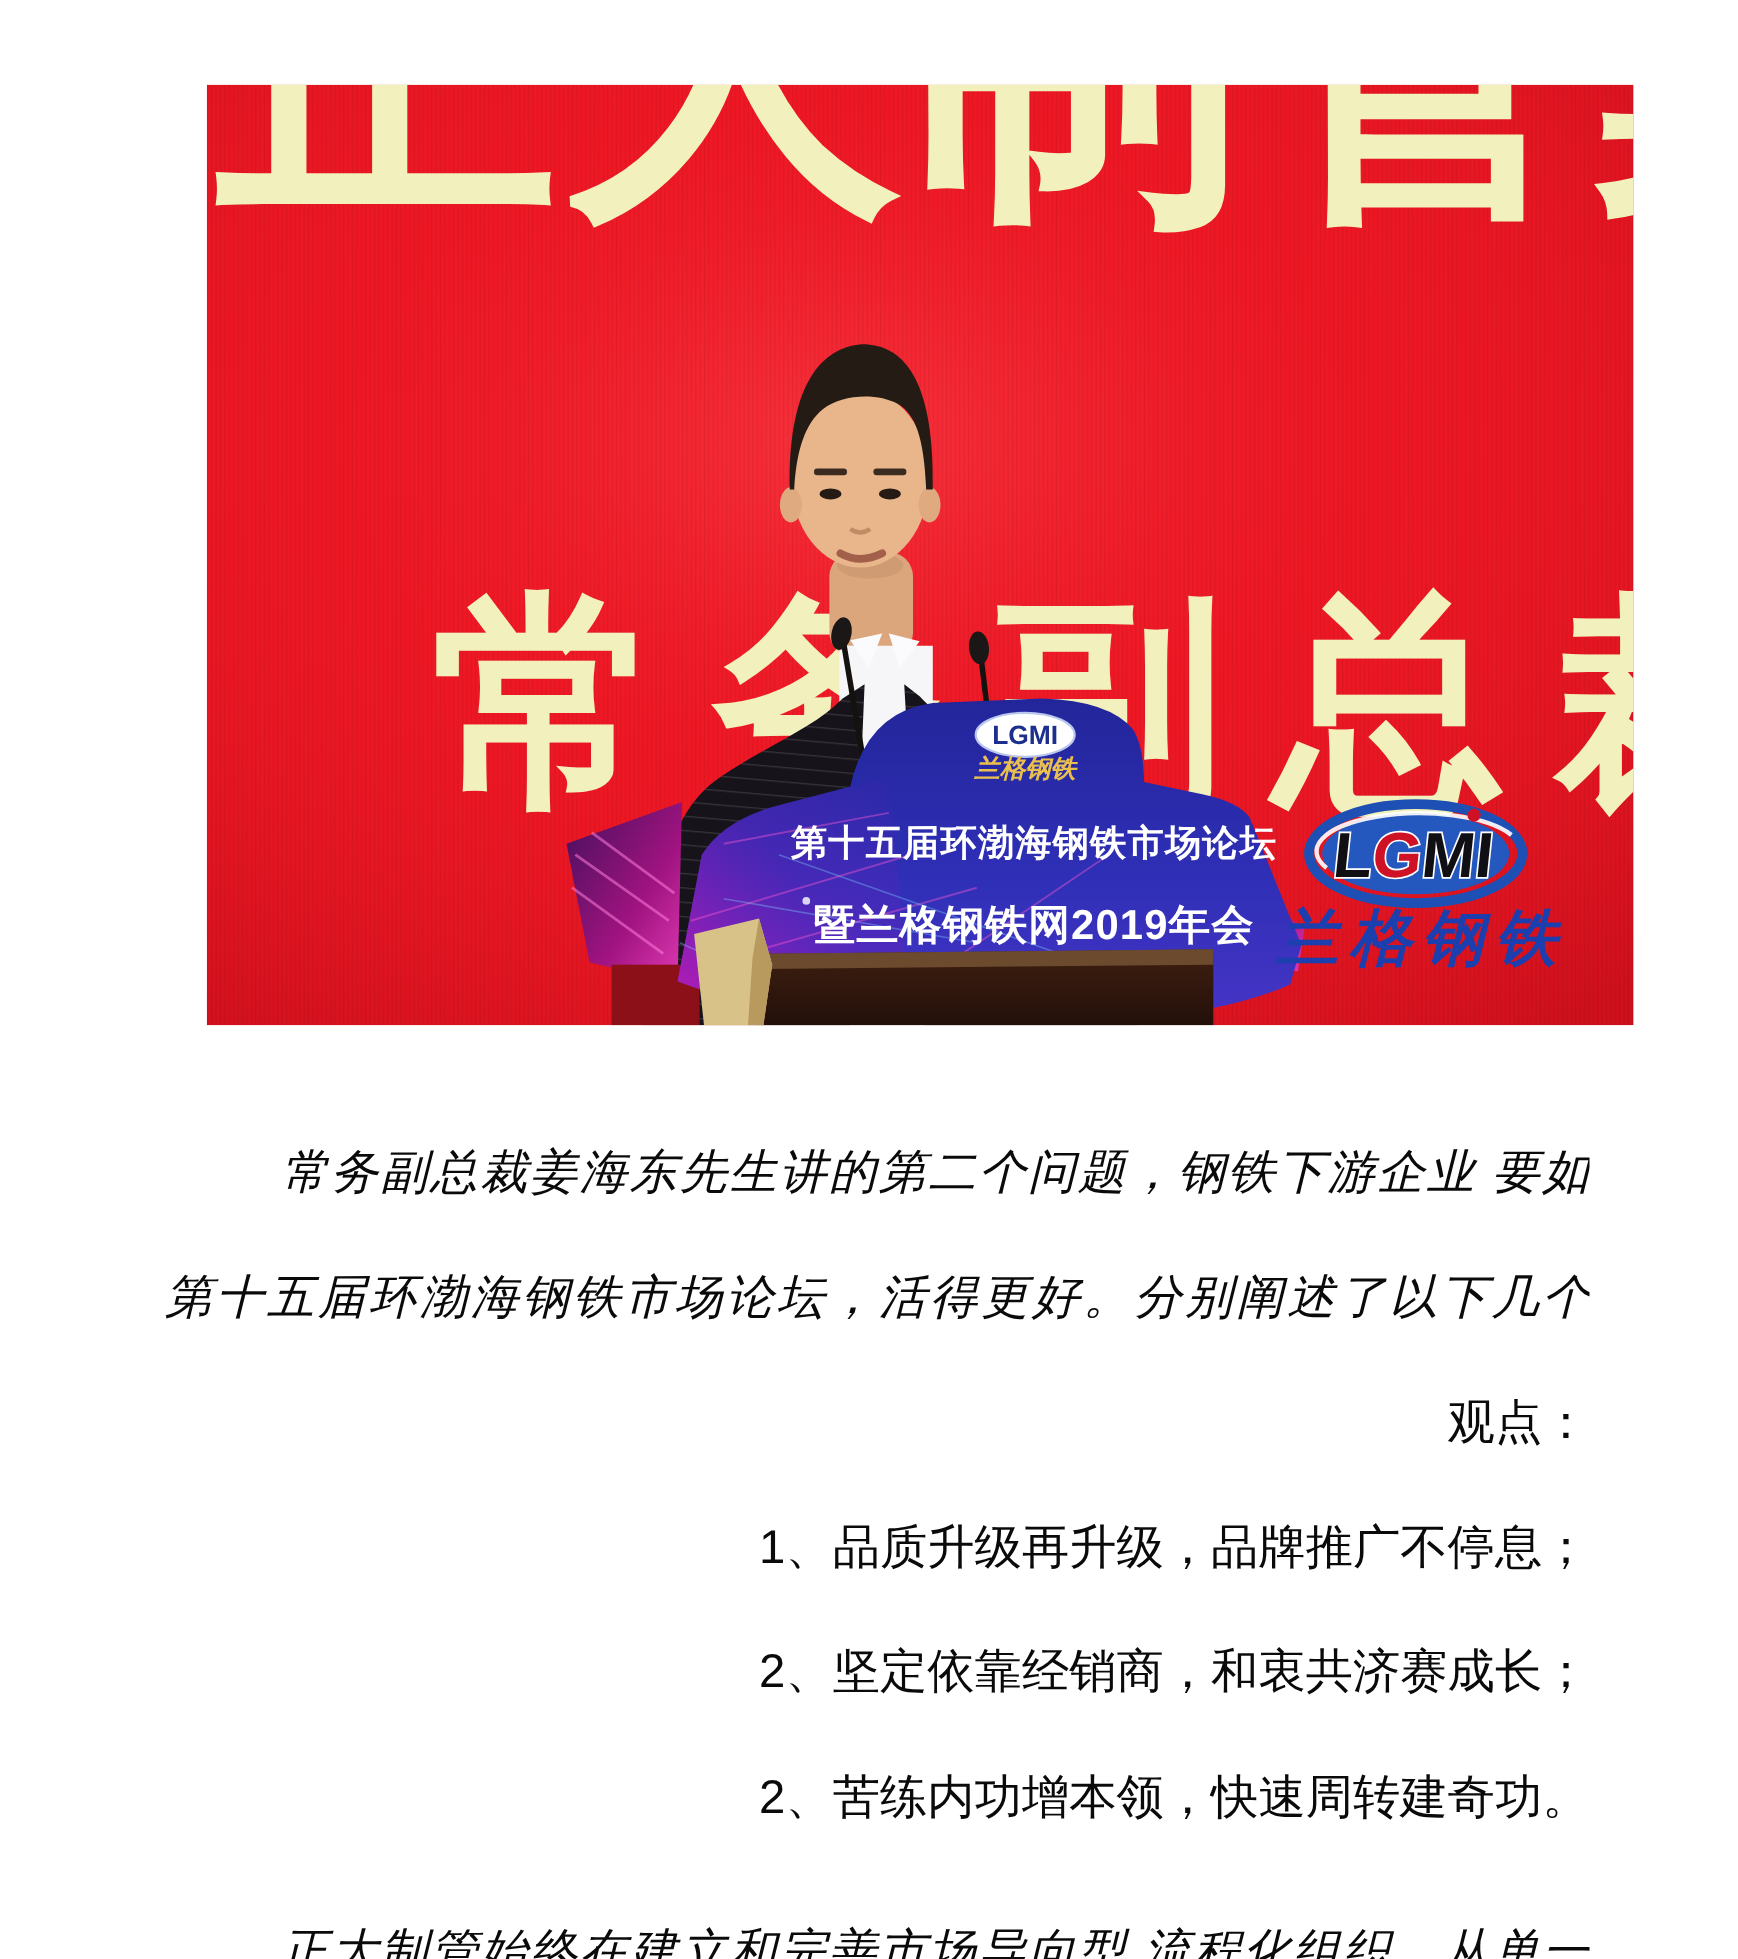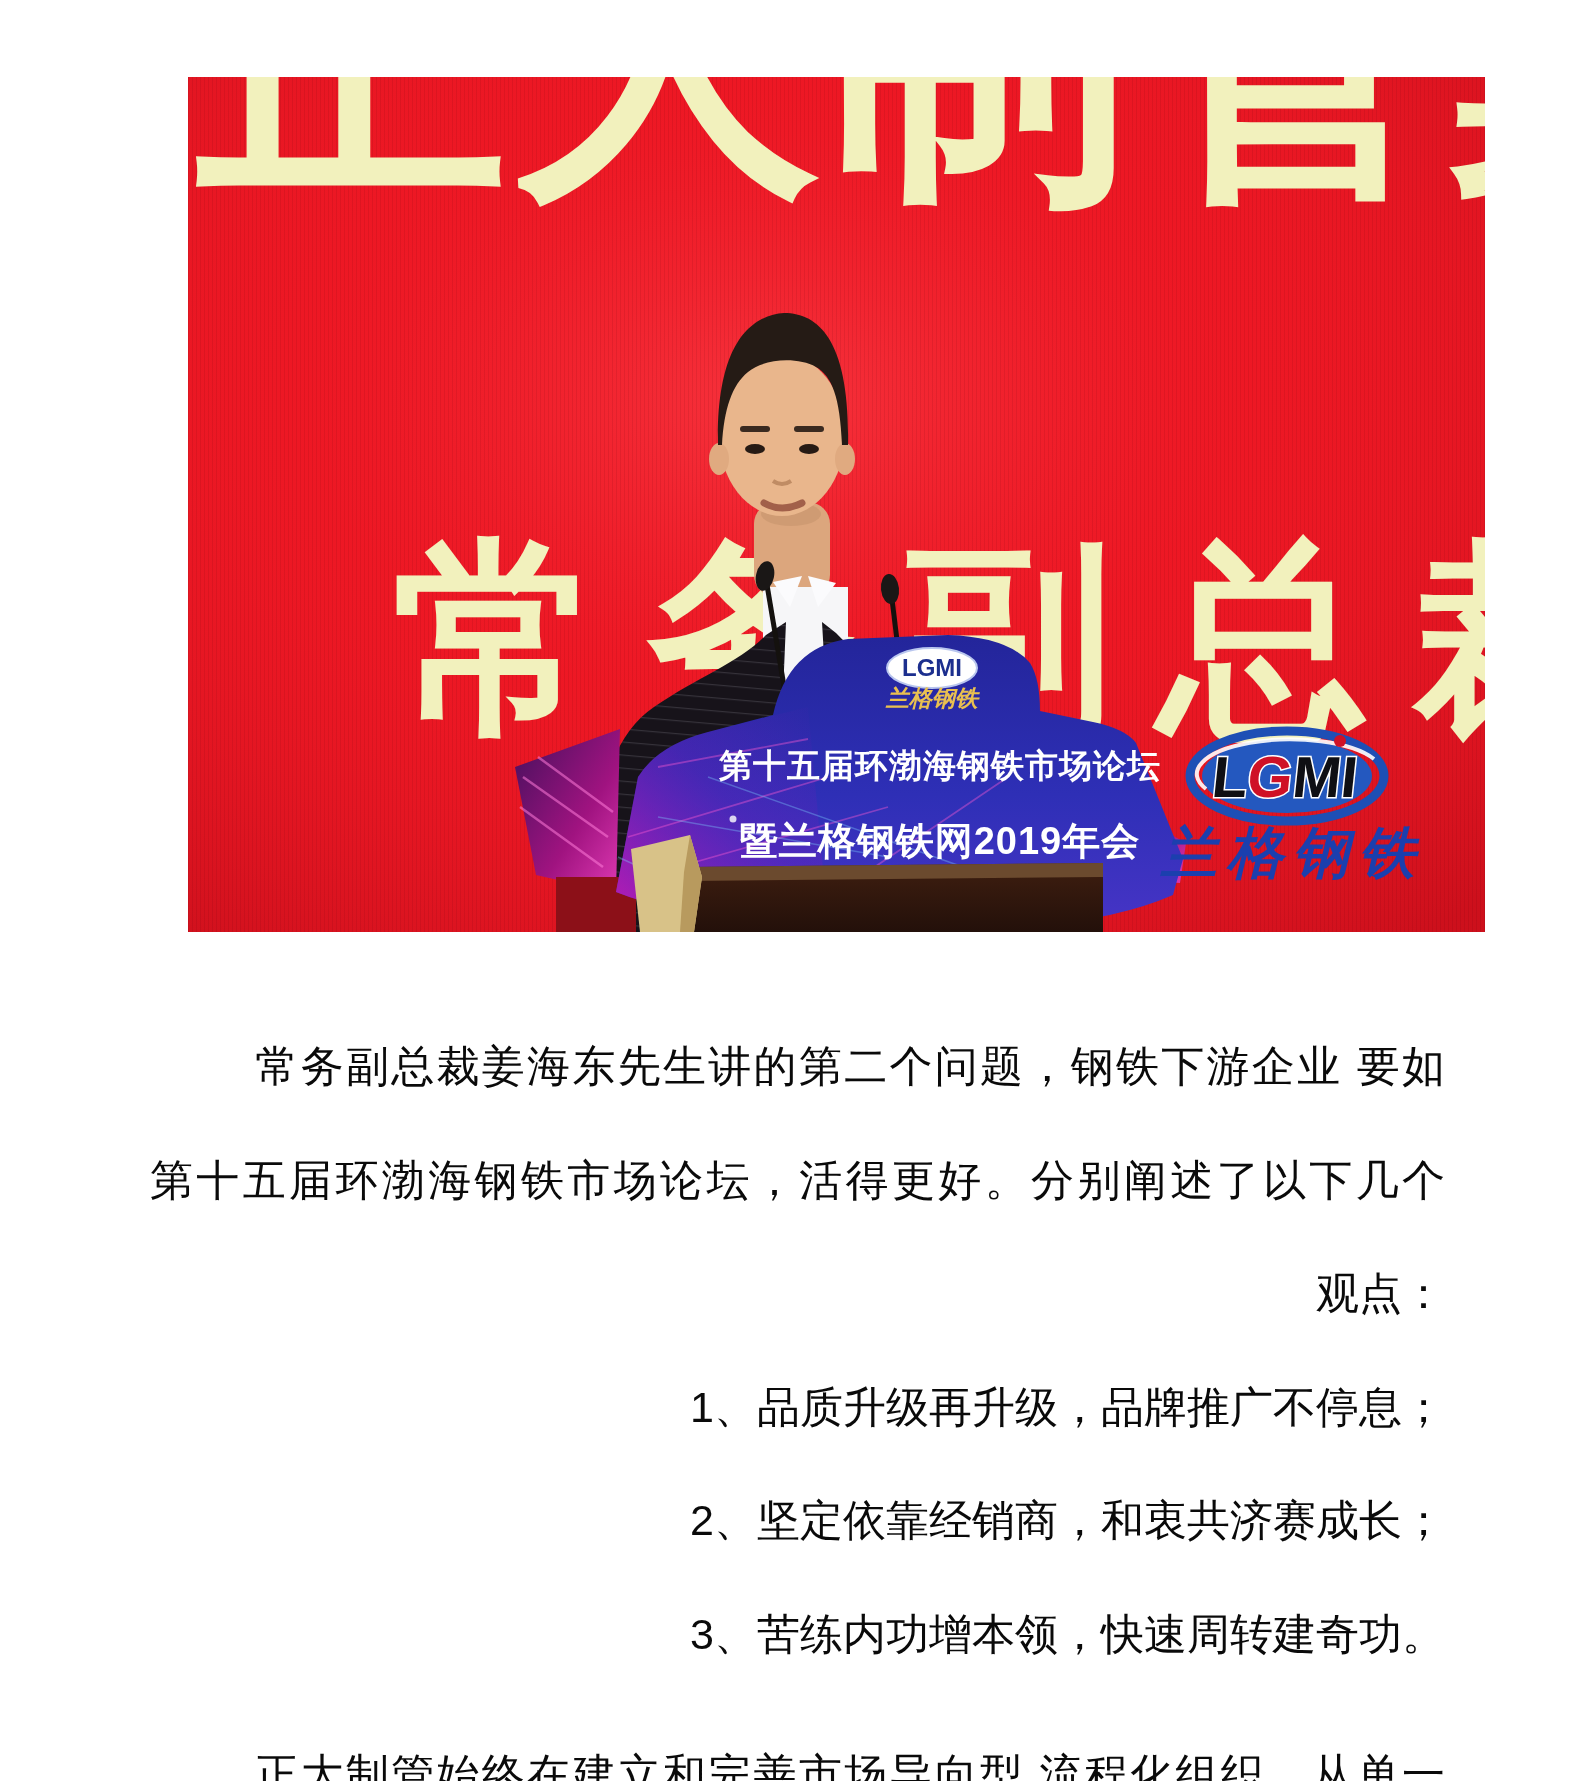--- a/index.html
+++ b/index.html
@@ -8,21 +8,21 @@
     background:#ffffff;
     font-family:"Liberation Sans","DejaVu Sans",sans-serif;
   }
   .photo-wrap{position:absolute;left:148px;top:61px;width:1297px;height:855px;}
   .photo-wrap svg{display:block;}
   .article{
     position:absolute;left:150px;top:988px;width:1295px;
     font-size:43px;line-height:70.5px;color:#0a0a0a;
   }
   .article .line{white-space:nowrap;overflow:hidden;text-align:right;}
-  .article .j{white-space:normal;text-align:justify;text-align-last:justify;}
+  .article .j{white-space:normal;text-align:justify;text-align-last:justify;font-style:italic;}
   .article .indent{text-indent:2.45em;}
   .article .gap{margin-top:70px;}
 </style>
 </head>
 <body>
 
 <figure class="photo-wrap">
 <svg viewBox="0 0 1297 855" width="1297" height="855" xmlns="http://www.w3.org/2000/svg">
   <defs>
     <radialGradient id="bgshade" cx="45%" cy="38%" r="80%">
@@ -135,16 +135,16 @@
   </g>
 </svg>
 </figure>
 
 <section class="article">
   <p class="line j indent">常务副总裁姜海东先生讲的第二个问题，钢铁下游企业 要如</p>
   <p class="line j">第十五届环渤海钢铁市场论坛，活得更好。分别阐述了以下几个</p>
   <p class="line">观点：</p>
   <p class="line indent">1、品质升级再升级，品牌推广不停息；</p>
   <p class="line indent">2、坚定依靠经销商，和衷共济赛成长；</p>
-  <p class="line indent">3、苦练内功增本领，快速周转建奇功。</p>
+  <p class="line indent">2、苦练内功增本领，快速周转建奇功。</p>
   <p class="line j indent gap">正大制管始终在建立和完善市场导向型 流程化组织。从单一</p>
 
 </section>
 
 </body></html>

